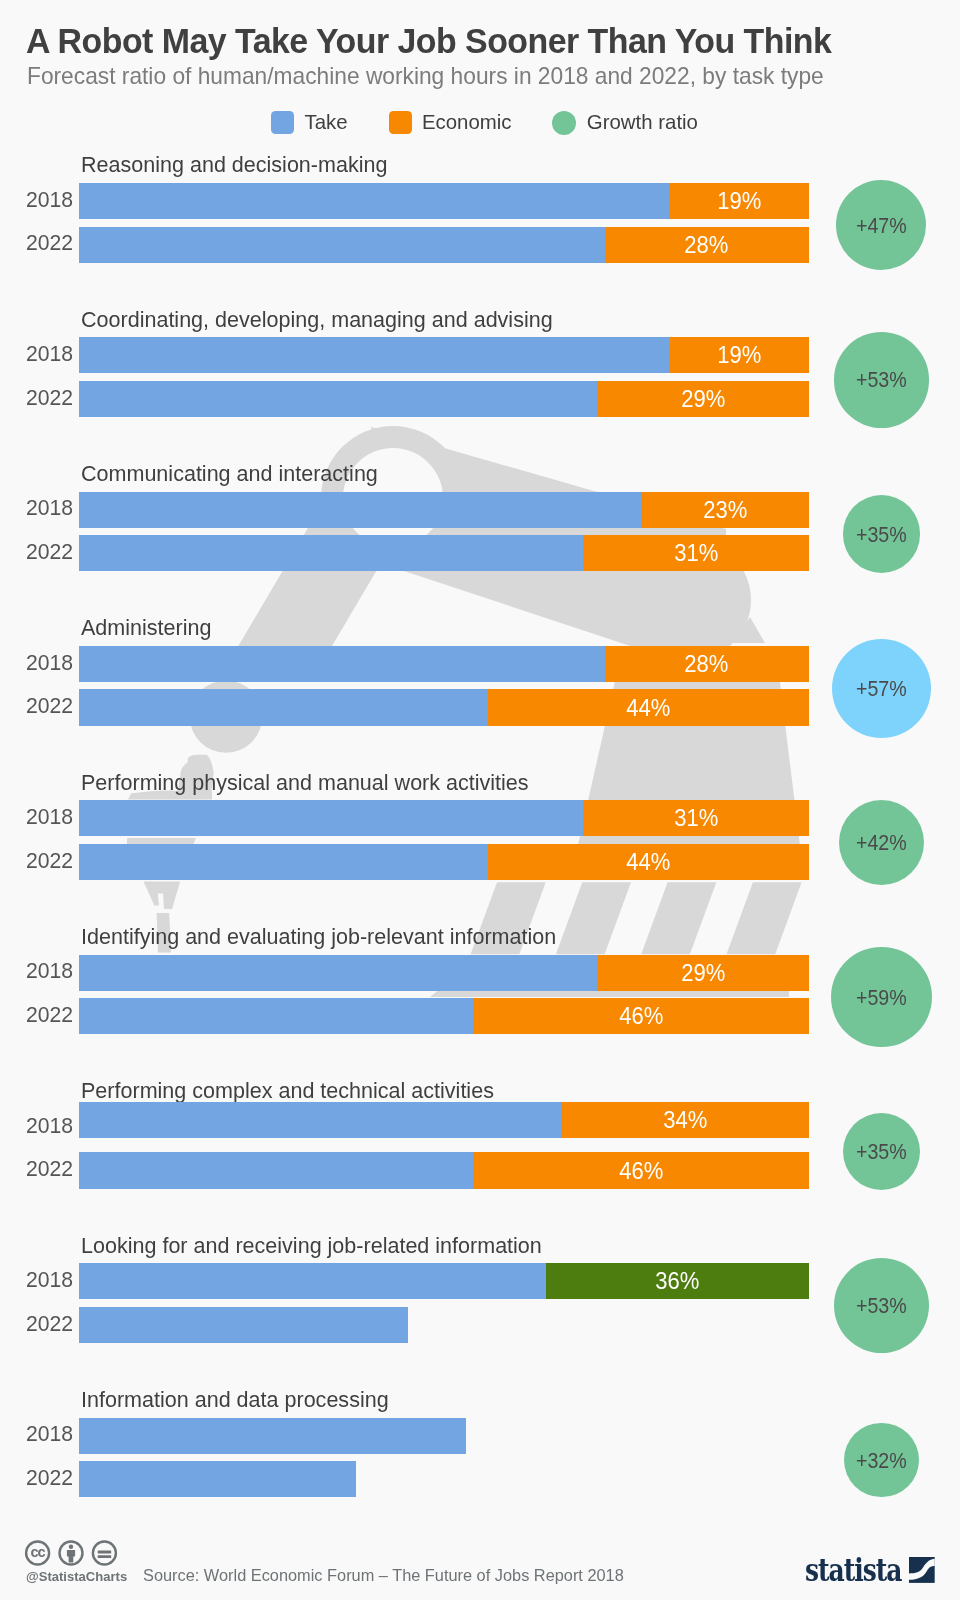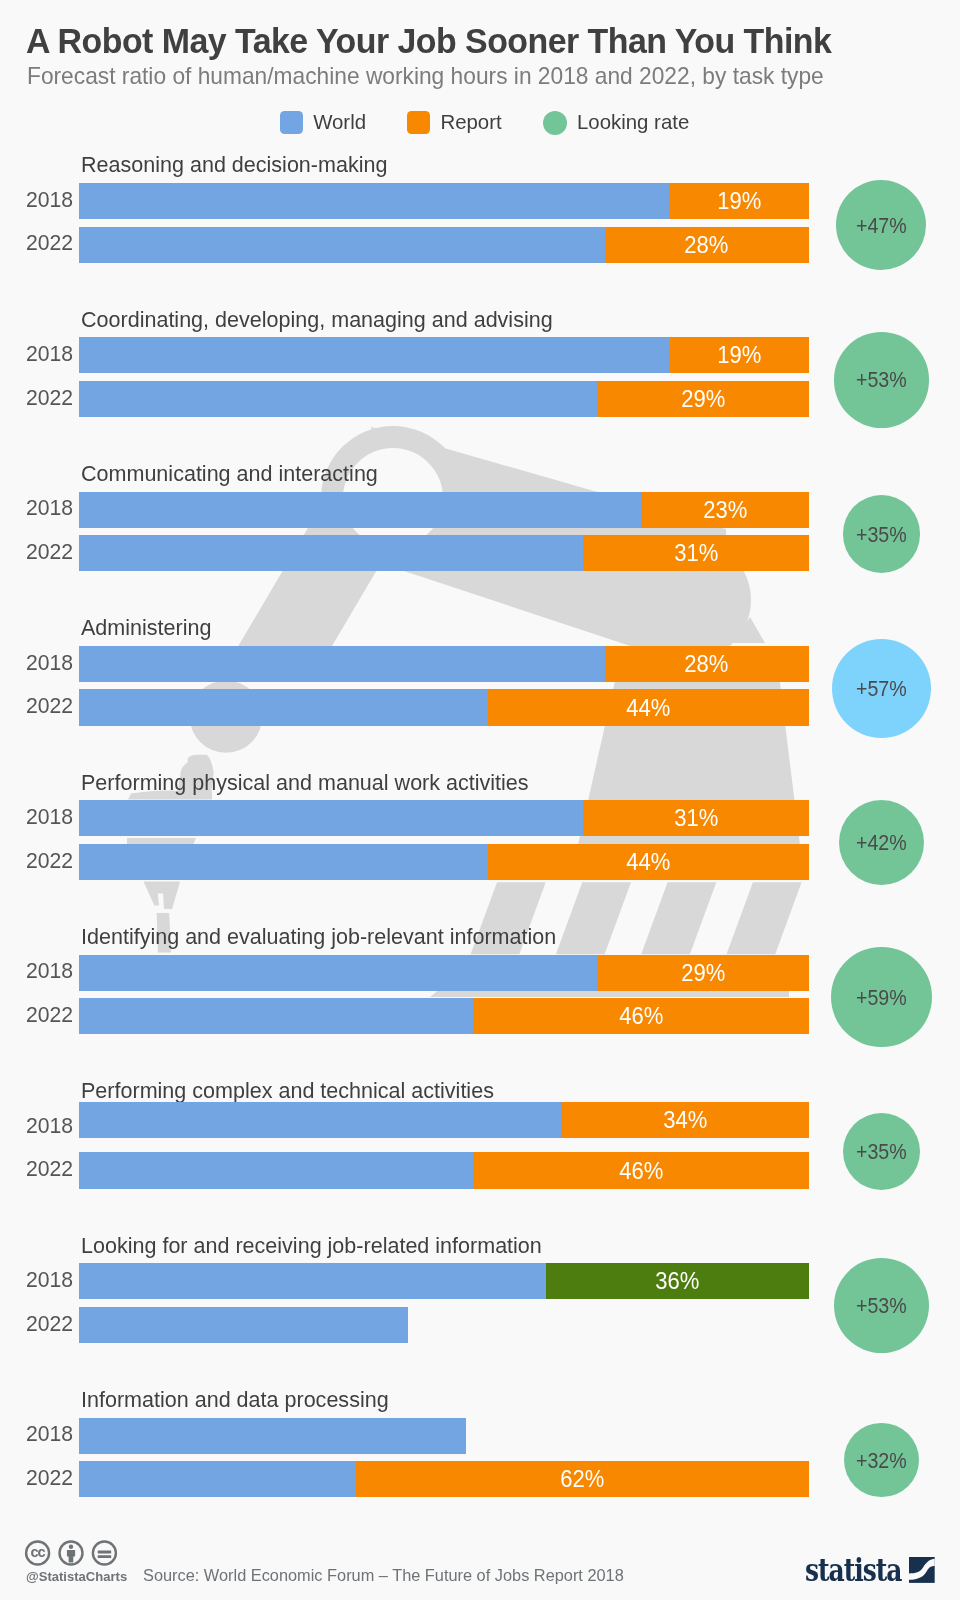--- a/index.html
+++ b/index.html
@@ -59,29 +59,29 @@
       </g>
       <circle cx="393" cy="498" r="50" fill="#f9f9f9"></circle>
     </svg>
   </div>
   <div class="content">
     <div class="title">A Robot May Take Your Job Sooner Than You Think</div>
     <div class="subtitle">Forecast ratio of human/machine working hours in 2018 and 2022, by task type</div>
     <div class="legend" id="legend">
         <div class="lg">
           <div class="sw" style="background: rgb(116, 165, 227);"></div>
-          <div class="lgtext">World</div>
+          <div class="lgtext">Take</div>
         </div>
         <div class="lg" style="margin-left: 41px;">
           <div class="sw" style="background: rgb(247, 136, 0);"></div>
-          <div class="lgtext">Report</div>
+          <div class="lgtext">Economic</div>
         </div>
         <div class="lg" style="margin-left: 41px;">
           <div class="dot" style="background: rgb(115, 197, 152);"></div>
-          <div class="lgtext">Looking rate</div>
+          <div class="lgtext">Growth ratio</div>
         </div>
       </div>
     <div id="groups">
         <div class="grp" style="top: 0px;">
           <div class="glabel" style="top: 152.4px;">Reasoning and decision-making</div>
           <div class="ylab" style="top: 188.7px;">2018</div>
           <div class="bar" style="top: 182.9px; width: 730px;">
             <div class="seg" style="left: 0px; width: 591.3px; background: rgb(116, 165, 227);"></div>
             <div class="seg" style="left: 591.3px; width: 138.7px; background: rgb(247, 136, 0);">
               <div class="segval">19%</div>
@@ -237,23 +237,20 @@
         </div>
         <div class="grp" style="top: 0px;">
           <div class="glabel" style="top: 1387.04px;">Information and data processing</div>
           <div class="ylab" style="top: 1423.34px;">2018</div>
           <div class="bar" style="top: 1417.54px; width: 730px;">
             <div class="seg" style="left: 0px; width: 386.9px; background: rgb(116, 165, 227);"></div>
           </div>
           <div class="ylab" style="top: 1466.94px;">2022</div>
           <div class="bar" style="top: 1461.14px; width: 730px;">
             <div class="seg" style="left: 0px; width: 277.4px; background: rgb(116, 165, 227);"></div>
-            <div class="seg" style="left: 277.4px; width: 452.6px; background: rgb(247, 136, 0);">
-              <div class="segval">62%</div>
-            </div>
           </div>
           <div class="circ" style="width: 74.2745px; height: 74.2745px; left: 844.263px; top: 1422.9px; background: rgb(115, 197, 152);">
             <span>+32%</span>
           </div>
         </div>
       </div>
     <div class="footer">
       <div class="cc-icons">
         <svg width="99" height="32" viewBox="0 0 99 32" fill="none" aria-hidden="true">
           <g stroke="#6e7376" stroke-width="2.4" fill="none">

